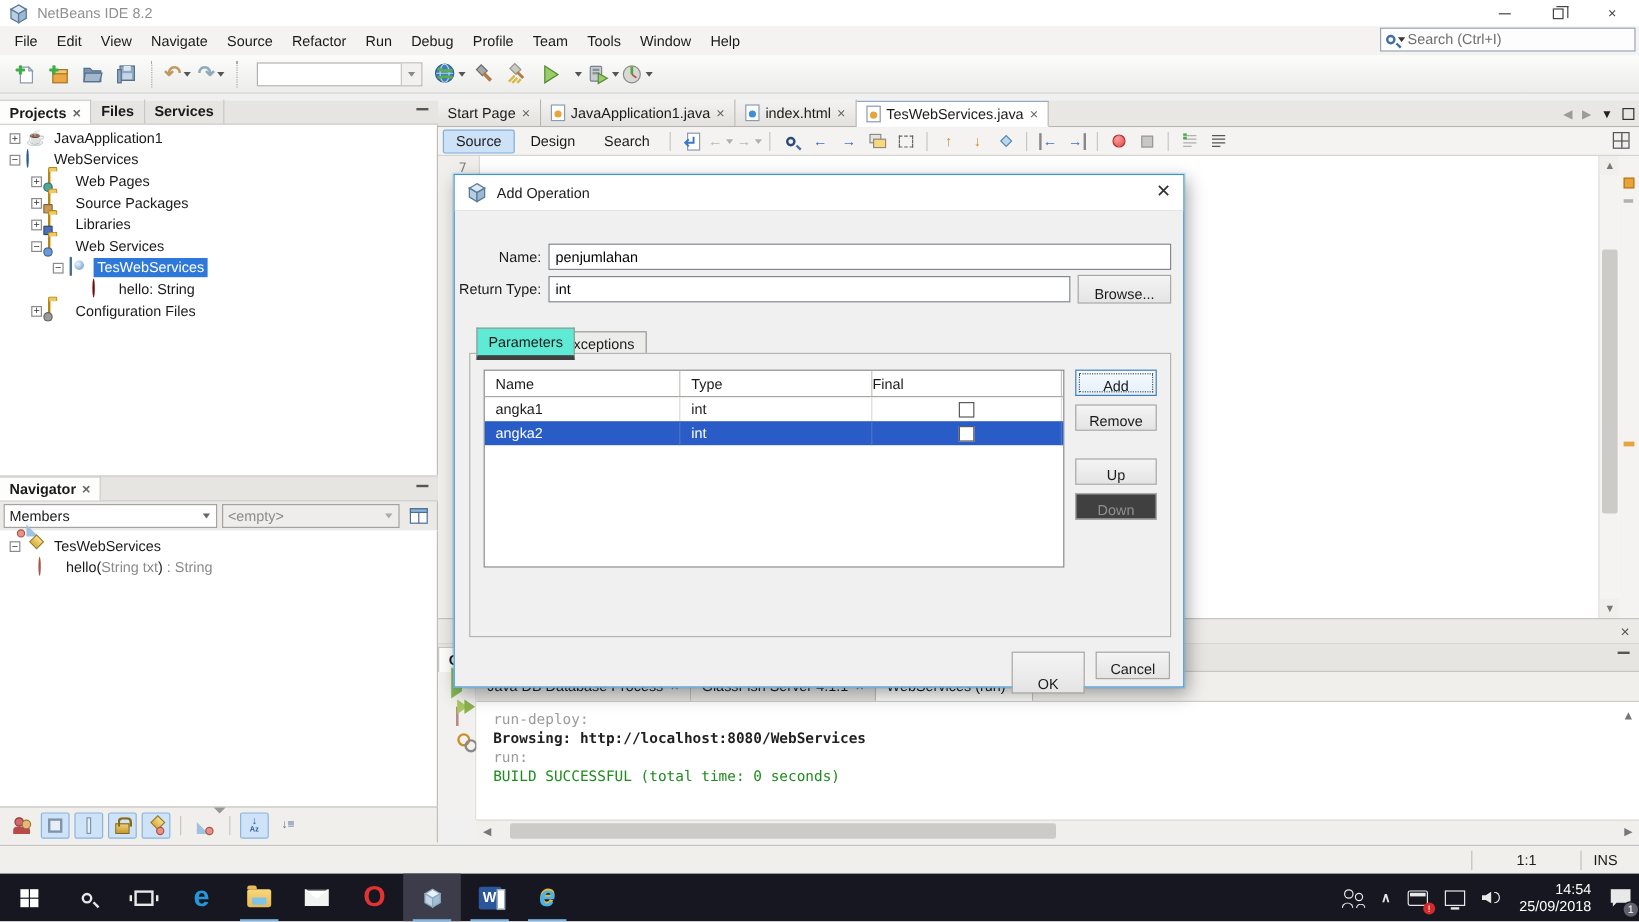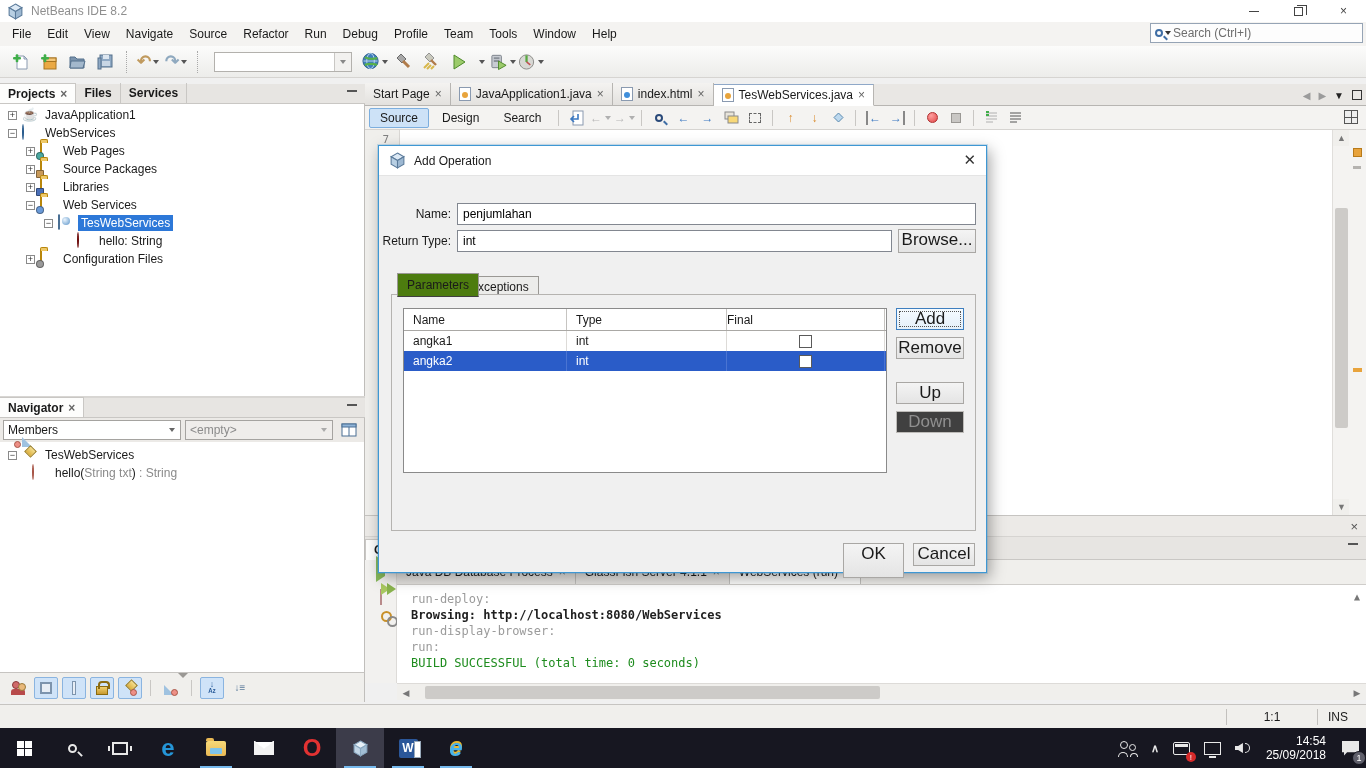--- a/index.html
+++ b/index.html
@@ -205,24 +205,24 @@
   #clock{display:flex;flex-direction:column;align-items:flex-end;justify-content:center;line-height:14px;font-size:12px;padding:0 9px}
   .action{position:relative;width:17px;height:15px;background:#e8e8e8;clip-path:polygon(0 0,100% 0,100% 78%,30% 78%,12% 100%,12% 78%,0 78%)}
   .action-badge{position:absolute;right:0px;bottom:3px;width:14px;height:14px;border-radius:50%;background:#5f5f6b;color:#fff;font-size:9px;display:flex;align-items:center;justify-content:center;border:1px solid #171721}
 
   
   #dlg{left:378px;top:145px;width:609px;height:428px;background:#f0f0f0;border:1px solid #3e97d3;box-shadow:0 0 0 1px rgba(62,151,211,.25),3px 5px 14px rgba(0,0,0,.35);z-index:30}
   #dlg-title{height:30px;background:#fff;display:flex;align-items:center;padding:0 10px;gap:8px;border-bottom:1px solid #e4e4e4}
   #dlg-close{position:absolute;right:10px;top:6px;font-size:15px;color:#333;line-height:1}
   .dlg-label{position:absolute;width:72px;text-align:right;color:#1a1a1a}
   .dlg-input{position:absolute;height:22px;background:#fff;border:1px solid #828790;font:12px "Liberation Sans",sans-serif;padding:0 5px;color:#000}
-  .btn{background:#e7e6e4;border:1px solid #a9a7a4;display:flex;align-items:flex-start;justify-content:center;font-size:17px;color:#1a1a1a}
+  .btn{background:#e7e6e4;border:1px solid #a9a7a4;display:flex;align-items:flex-end;justify-content:center;font-size:12px;color:#1a1a1a}
   .btn.win{background:linear-gradient(#f4f4f4,#e4e4e4)}
   #dlg .dtab{position:absolute;padding:3px 9px;border:1px solid #9a9894;background:#ececea}
-  #dlg .dtab.active{background:#4d7c0f;border-bottom:1px solid #404040;z-index:2;padding:4px 9px}
+  #dlg .dtab.active{background:#5eead4;border-bottom:4px solid #404040;z-index:2;padding:4px 9px}
   #dlg-panel{position:absolute;left:12px;top:148px;width:585px;height:237px;border:1px solid #b5b3b0;background:#f0f0f0}
   #ptable{position:absolute;left:11px;top:13px;width:484px;height:165px;background:#fff;border:1px solid #8a8a8a}
   .thead{display:flex;height:22px;border-bottom:1px solid #aaa8a5}
   .thead .th{display:flex;align-items:center;padding-left:9px;border-right:1px solid #c6c4c1}
   .trw{display:flex;height:20px;align-items:center}
   .trw .td{display:flex;align-items:center;padding-left:9px;border-right:1px solid #dddbd8;height:100%}
   .trw.selected{background:#2a5cc8;color:#fff}
   .trw.selected .td{border-right-color:#4a74d2}
   .cw1{width:163px}.cw2{width:160px}.cw3{width:158px;justify-content:center;padding-left:0!important}
   .cb{width:13px;height:13px;background:#fff;border:1px solid #5a5a5a}
@@ -653,21 +653,20 @@
         <span class="xmark">×</span>
       </div>
     <div class="otab active">
         <span>WebServices (run)</span>
         <span class="xmark">×</span>
       </div>
   </div>
   <div id="output-content" class="abs">
     <div class="ol-muted">run-deploy:</div>
     <div class="ol-strong">Browsing: http://localhost:8080/WebServices</div>
-    <div class="ol-muted">run-display-browser:</div>
     <div class="ol-muted">run:</div>
     <div class="ol-green">BUILD SUCCESSFUL (total time: 0 seconds)</div>
     <span id="out-up">▲</span>
   </div>
   <div id="output-hscroll" class="abs">
     <span class="hl">◀</span>
     <div id="hthumb"></div>
     <span class="hr">▶</span>
   </div>
 

